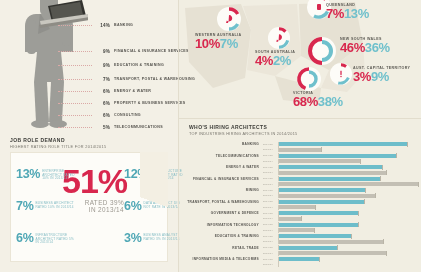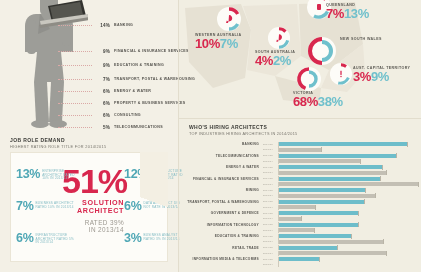--- a/index.html
+++ b/index.html
@@ -156,24 +156,20 @@
     <div class="jrd-head">
       <div class="jrd-title">JOB ROLE DEMAND</div>
       <div class="jrd-sub">HIGHEST RATING ROLE TITLE FOR 2014/2015</div>
     </div>
 
     <div class="jrd-card">
       <div class="jrd-grid">
 
         <div class="big-wrap">
           <div class="big-pct">51%</div>
-          <div class="big-role">
-            <span>SOLUTION</span><br>
-            <span>ARCHITECT</span>
-          </div>
           <div class="big-note">
             <span>RATED 39%</span><br>
             <span>IN 2013/14</span>
           </div>
         </div>
 
         <div class="side-item" style="left:6px;top:16px">
           <span class="side-pct">13%</span>
           <span class="side-lbl">ENTERPRISE ARCHITECT RATED 10% IN 2013/14</span>
         </div>
@@ -272,20 +268,24 @@
       <div class="donut" style="left:128px;top:36px">
         <svg width="30" height="30" viewBox="0 0 30 30">
           <circle cx="15" cy="15" r="14" fill="#fdfcf8"></circle>
           <path d="M15 3 A12 12 0 0 0 15 27" stroke="#d8274e" stroke-width="4" fill="none"></path>
           <path d="M15 6 A9 9 0 0 1 15 24" stroke="#6fc0cc" stroke-width="4" fill="none"></path>
           <circle cx="15" cy="15" r="5" fill="#fdfcf8"></circle>
         </svg>
       </div>
       <div class="state" style="left:161px;top:37px">
         <div class="state-name">NEW SOUTH WALES</div>
+        <div class="state-nums">
+          <span class="num-a">46%</span>
+          <span class="num-b">36%</span>
+        </div>
       </div>
 
       <div class="donut" style="left:150px;top:62px">
         <svg width="24" height="24" viewBox="0 0 26 26">
           <circle cx="13" cy="13" r="12" fill="#fdfcf8"></circle>
           <path d="M13 3 A10 10 0 0 1 18.5 4.8" stroke="#d8274e" stroke-width="3.2" fill="none"></path>
           <path d="M21 17 A10 10 0 0 1 10 22.7" stroke="#6fc0cc" stroke-width="3.2" fill="none"></path>
           <circle cx="13" cy="13" r="4.6" fill="#fdfcf8"></circle>
           <rect x="12.3" y="9.5" width="1.4" height="4.5" fill="#d8274e"></rect>
           <rect x="12.3" y="15" width="1.4" height="1.4" fill="#d8274e"></rect>

